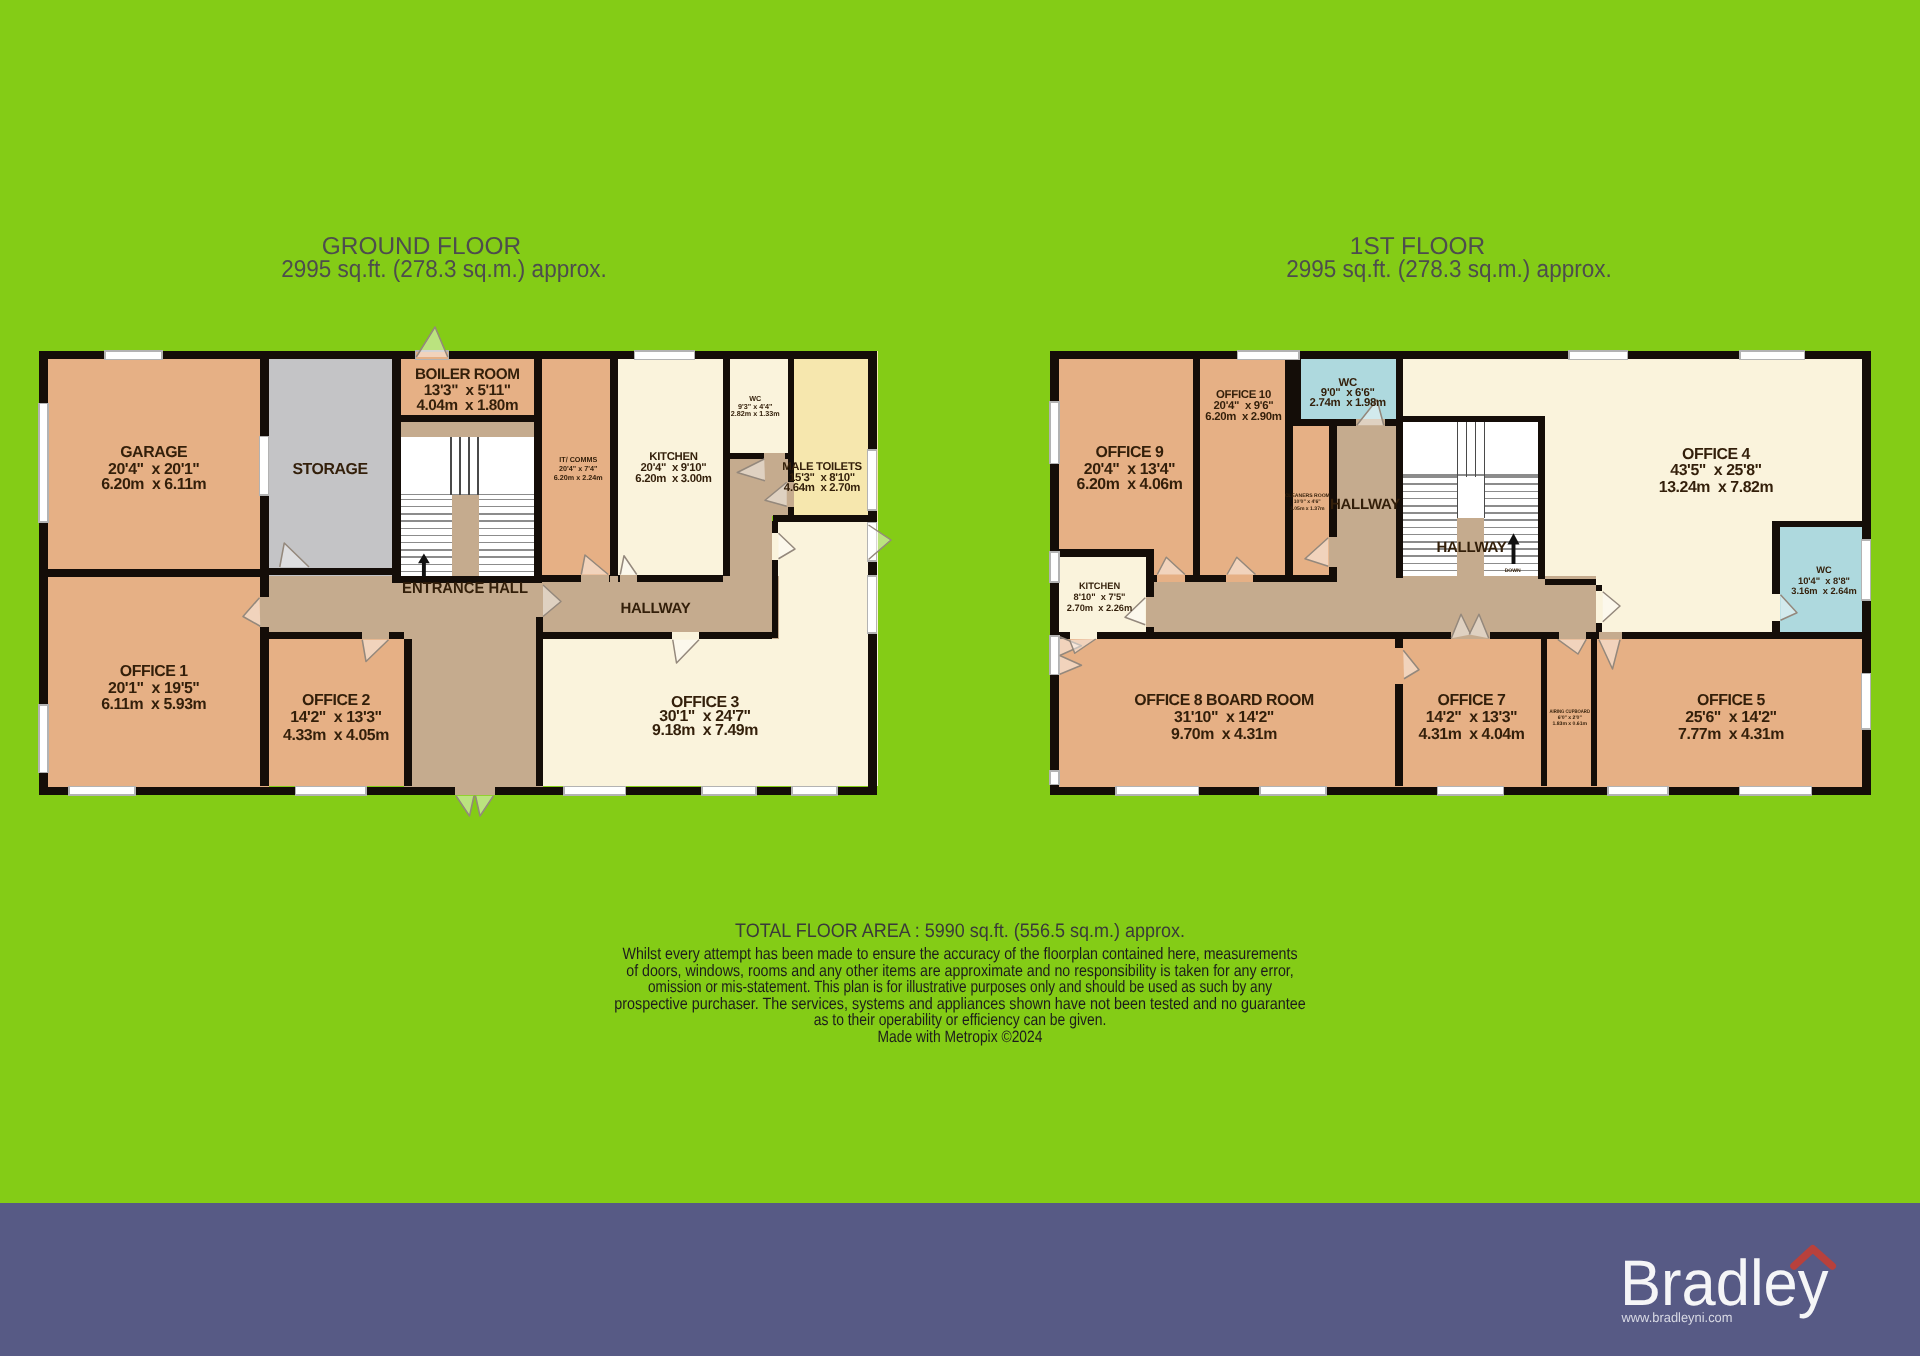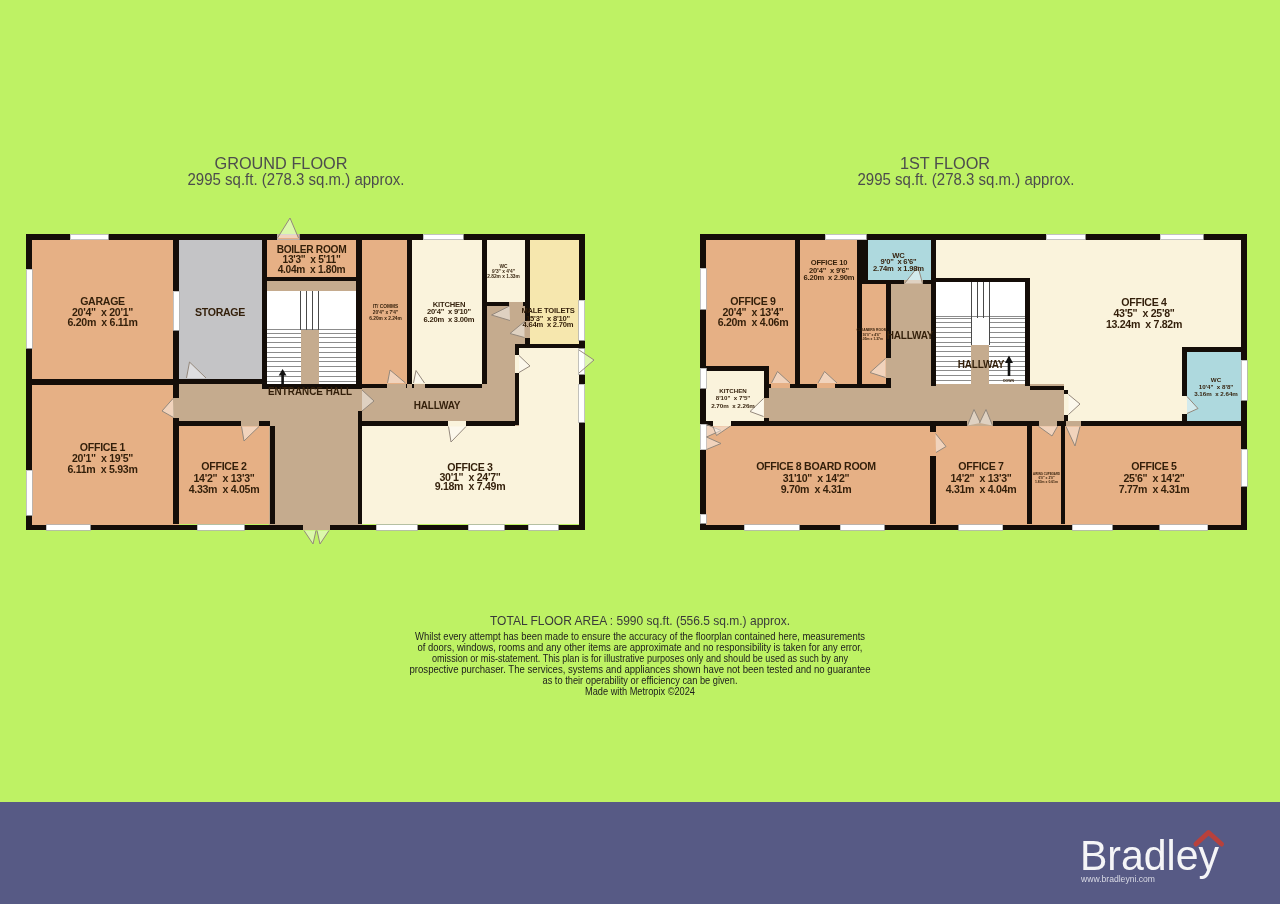--- a/index.html
+++ b/index.html
@@ -1,16 +1,16 @@
 <!DOCTYPE html>
 <html><head>
 <meta charset="utf-8">
 <style>
 html,body{margin:0;padding:0;background:#ffffff;}
-#page{position:relative;width:1280px;height:904px;overflow:hidden;background:#bef264;}
+#page{position:relative;width:1280px;height:904px;overflow:hidden;background:#84cc16;}
 svg{position:absolute;left:0;top:0;}
 text{font-family:"Liberation Sans", sans-serif;}
 </style>
 </head>
 <body>
 <div id="page">
 <svg width="1280" height="904" viewBox="0 0 1280 904">
 
 <g fill="#4d4d4d" font-size="16.3">
 <text x="281" y="169" text-anchor="middle">GROUND FLOOR</text>

